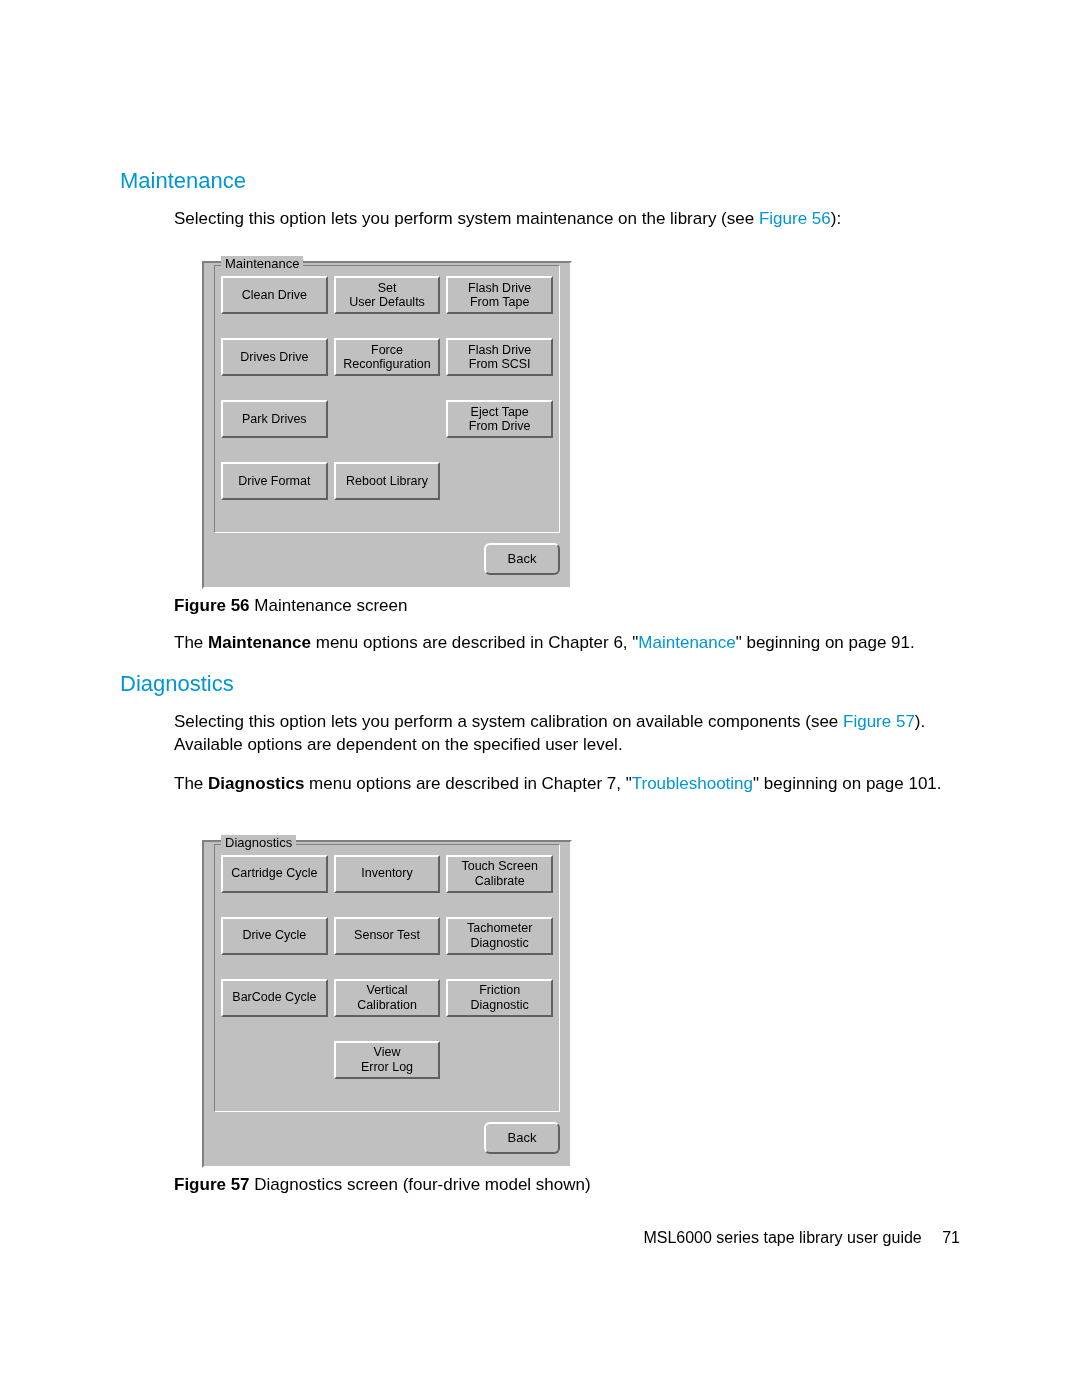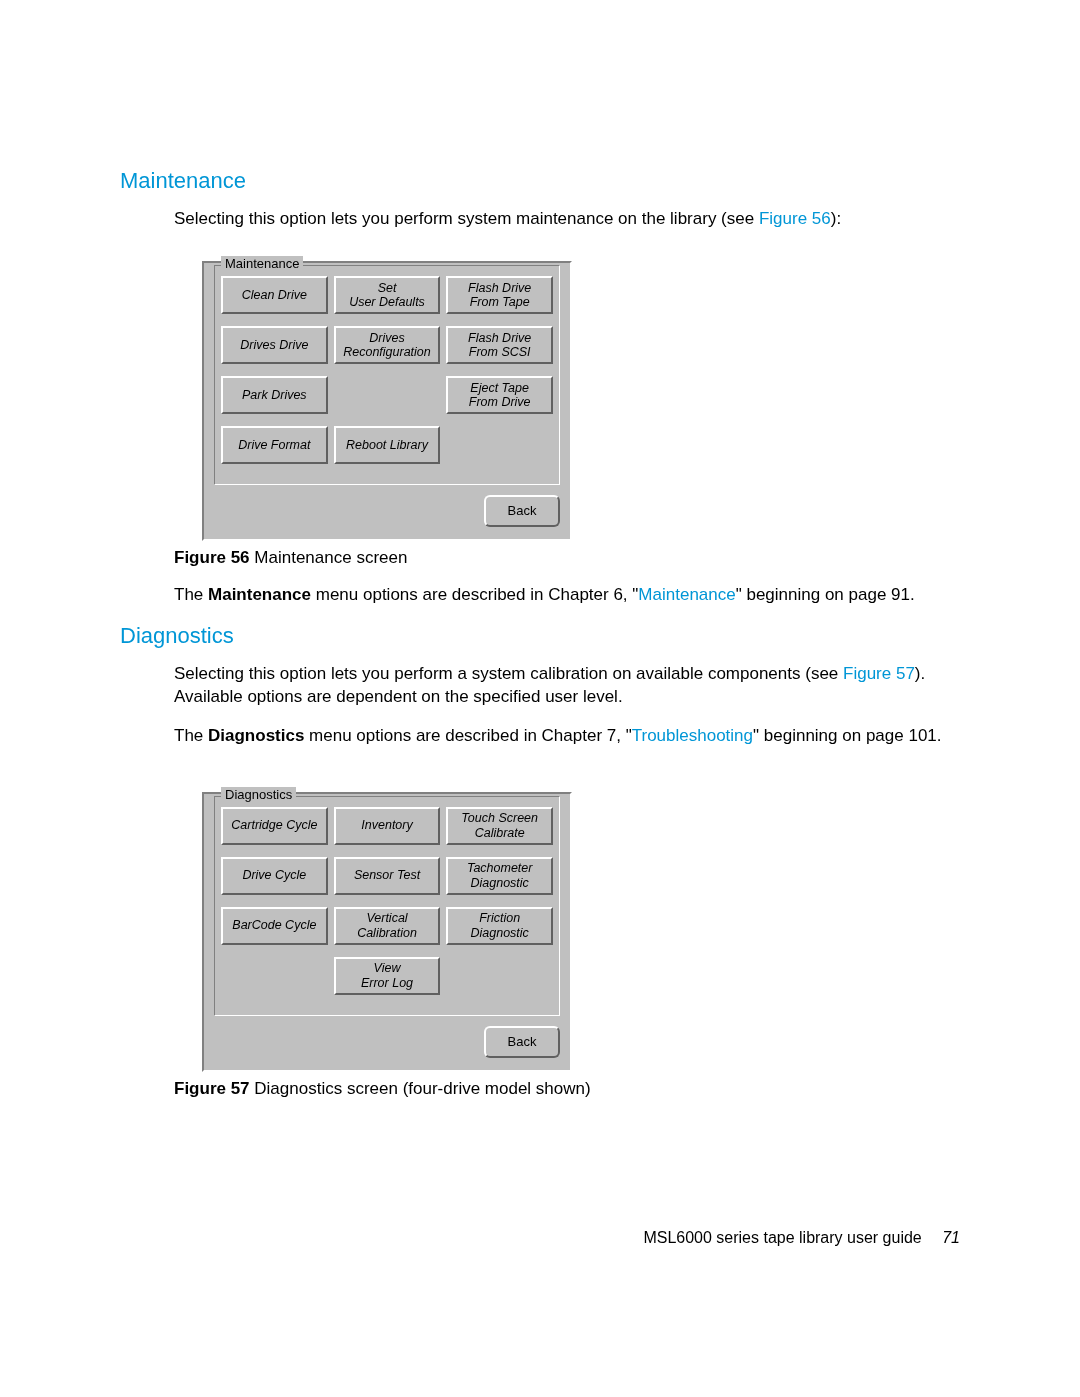--- a/index.html
+++ b/index.html
@@ -70,22 +70,21 @@
     position: absolute;
     top: -10px;
     left: 6px;
     background: #c0c0c0;
     padding: 0 4px;
     font-size: 13px;
   }
   .btnrow {
     display: flex;
     gap: 6px;
-    margin-bottom: 12px;
-    font-style: italic;
+    margin-bottom: 24px;
   }
   .wbtn {
     flex: 1 1 0;
     height: 38px;
     box-sizing: border-box;
     border-top: 2px solid #fff;
     border-left: 2px solid #fff;
     border-right: 2px solid #606060;
     border-bottom: 2px solid #606060;
     background: #c0c0c0;
@@ -121,21 +120,20 @@
   }
 
   .footer {
     position: absolute;
     bottom: 105px;
     right: 120px;
     font-size: 16px;
   }
   .pnum {
     padding-left: 16px;
-    font-style: italic;
   }
 </style>
 </head>
 <body>
 
 <div class="sheet">
 
   <h2 class="heading">Maintenance</h2>
 
   <p class="para">
@@ -148,21 +146,21 @@
         <span class="legend">Maintenance</span>
         <div class="btnrow">
           <div class="wbtn">Clean Drive</div>
           <div class="wbtn">Set
 User Defaults</div>
           <div class="wbtn">Flash Drive
 From Tape</div>
         </div>
         <div class="btnrow">
           <div class="wbtn">Drives Drive</div>
-          <div class="wbtn">Drives
+          <div class="wbtn">Force
 Reconfiguration</div>
           <div class="wbtn">Flash Drive
 From SCSI</div>
         </div>
         <div class="btnrow">
           <div class="wbtn">Park Drives</div>
           <div class="wbtn hidden"></div>
           <div class="wbtn">Eject Tape
 From Drive</div>
         </div>

